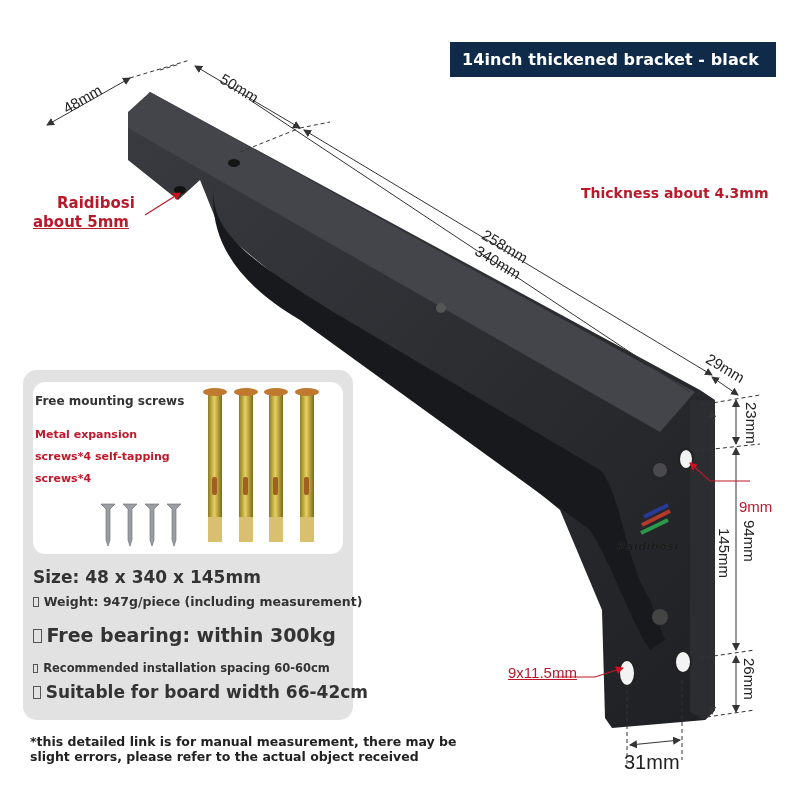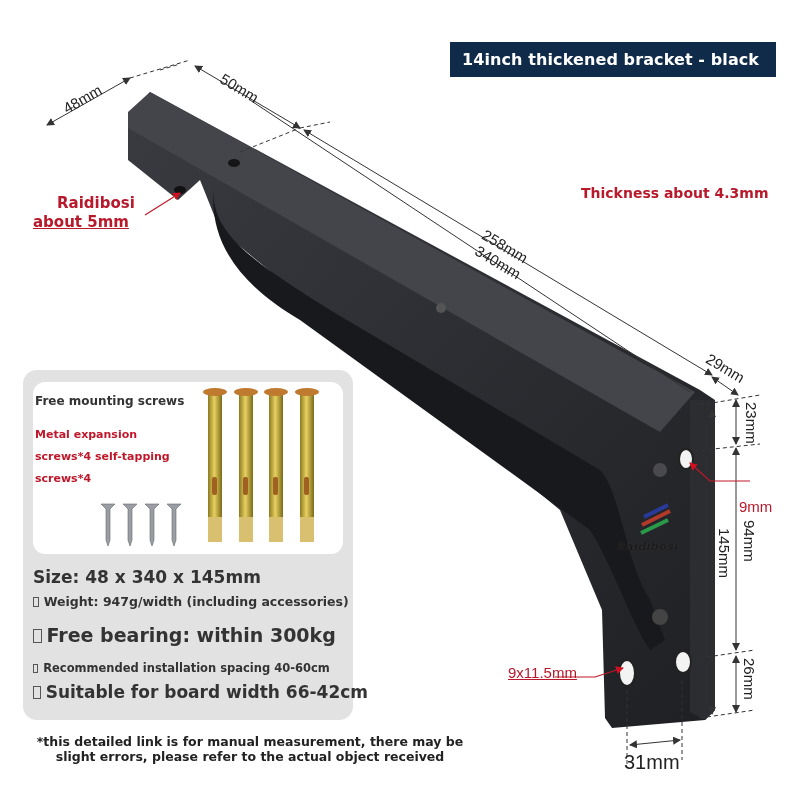--- a/index.html
+++ b/index.html
@@ -41,21 +41,21 @@
   .spec { position: absolute; left: 33px; font-weight: bold; color: #333; white-space: nowrap; }
   .spec .box { display: inline-block; border: 1px solid #555; width: 0.45em; height: 0.75em; margin-right: 5px; vertical-align: -0.05em; }
   .spec-size { top: 567px; font-size: 17px; text-align: center; }
   .spec-weight { top: 594px; font-size: 12.5px; }
   .spec-load { top: 624px; font-size: 19px; }
   .spec-spacing { top: 661px; font-size: 11.5px; }
   .spec-board { top: 682px; font-size: 17px; }
 
   .footnote {
     position: absolute; left: 30px; top: 734px; width: 440px; font-size: 12.5px; font-weight: bold;
-    color: #222; line-height: 15px; text-align: center;
+    color: #222; line-height: 15px;
   }
   .watermark {
     position: absolute; left: 617px; top: 540px; font-size: 11px; font-weight: bold; font-style: italic;
     color: #1a1a1a; text-shadow: 0 0 1px #444; letter-spacing: 0.5px;
   }
 </style>
 </head>
 <body>
 
 <svg class="stage" viewBox="0 0 800 800">
@@ -203,18 +203,18 @@
         <path transform="translate(44,0)" d="M2,0 L16,0 L11,5 L11,36 L9,42 L7,36 L7,5 Z"></path>
         <path transform="translate(66,0)" d="M2,0 L16,0 L11,5 L11,36 L9,42 L7,36 L7,5 Z"></path>
       </g>
     </g>
   </svg>
 </div>
 <div class="screws-title">Free mounting screws</div>
 <div class="screws-desc">Metal expansion screws*4 self-tapping screws*4</div>
 
 <div class="spec spec-size"><span>Size: 48 x 340 x 145mm</span></div>
-<div class="spec spec-weight"><span class="box"></span><span>Weight: 947g/width (including accessories)</span></div>
+<div class="spec spec-weight"><span class="box"></span><span>Weight: 947g/piece (including measurement)</span></div>
 <div class="spec spec-load"><span class="box"></span><span>Free bearing: within 300kg</span></div>
-<div class="spec spec-spacing"><span class="box"></span><span>Recommended installation spacing 40-60cm</span></div>
+<div class="spec spec-spacing"><span class="box"></span><span>Recommended installation spacing 60-60cm</span></div>
 <div class="spec spec-board"><span class="box"></span><span>Suitable for board width 66-42cm</span></div>
 
 <div class="footnote">*this detailed link is for manual measurement, there may be slight errors, please refer to the actual object received</div>
 
 </body></html>

